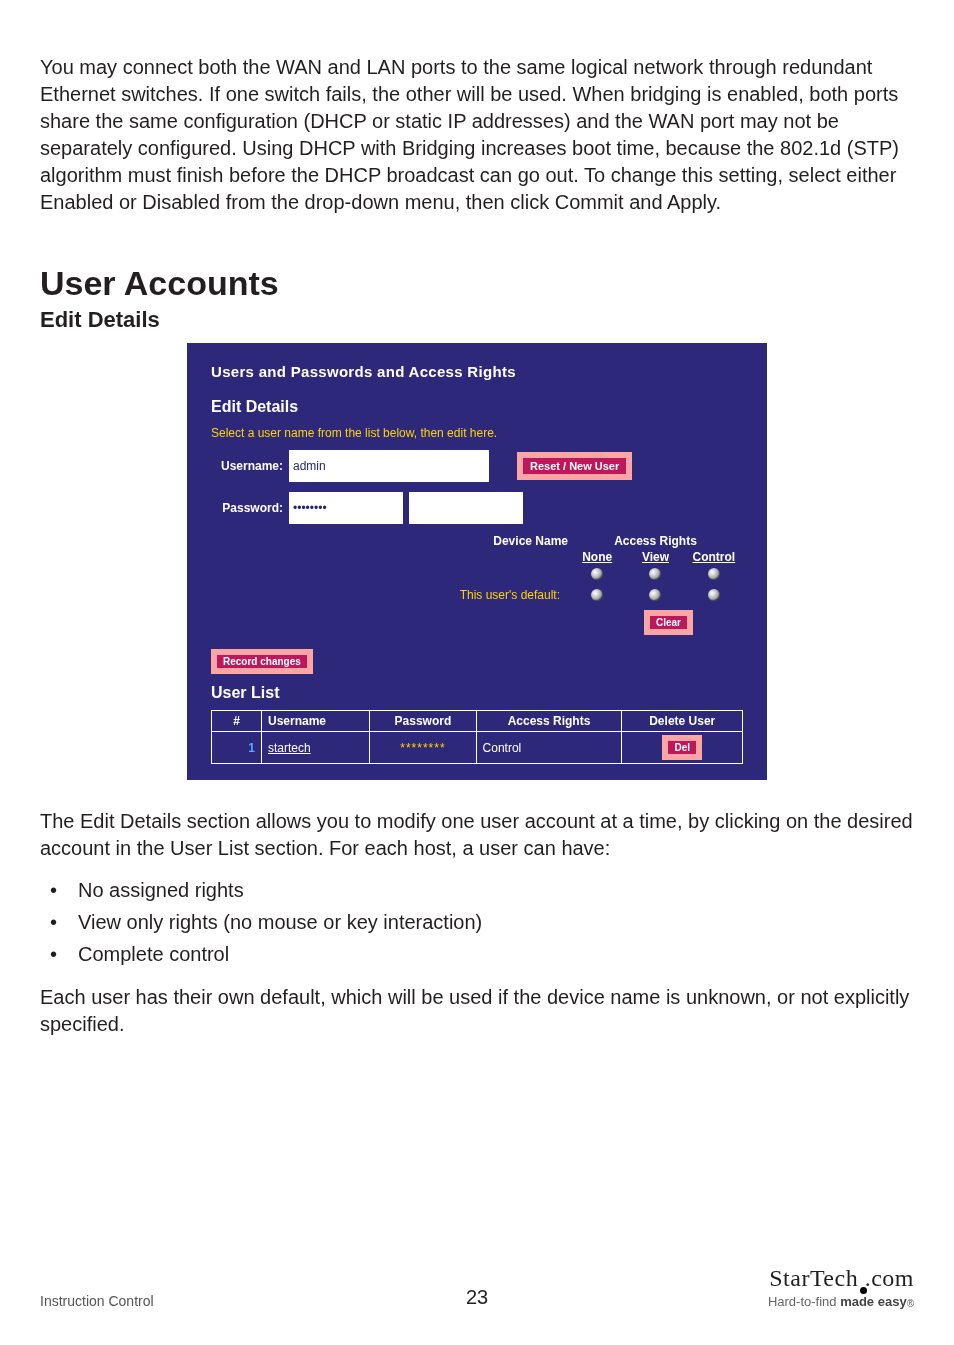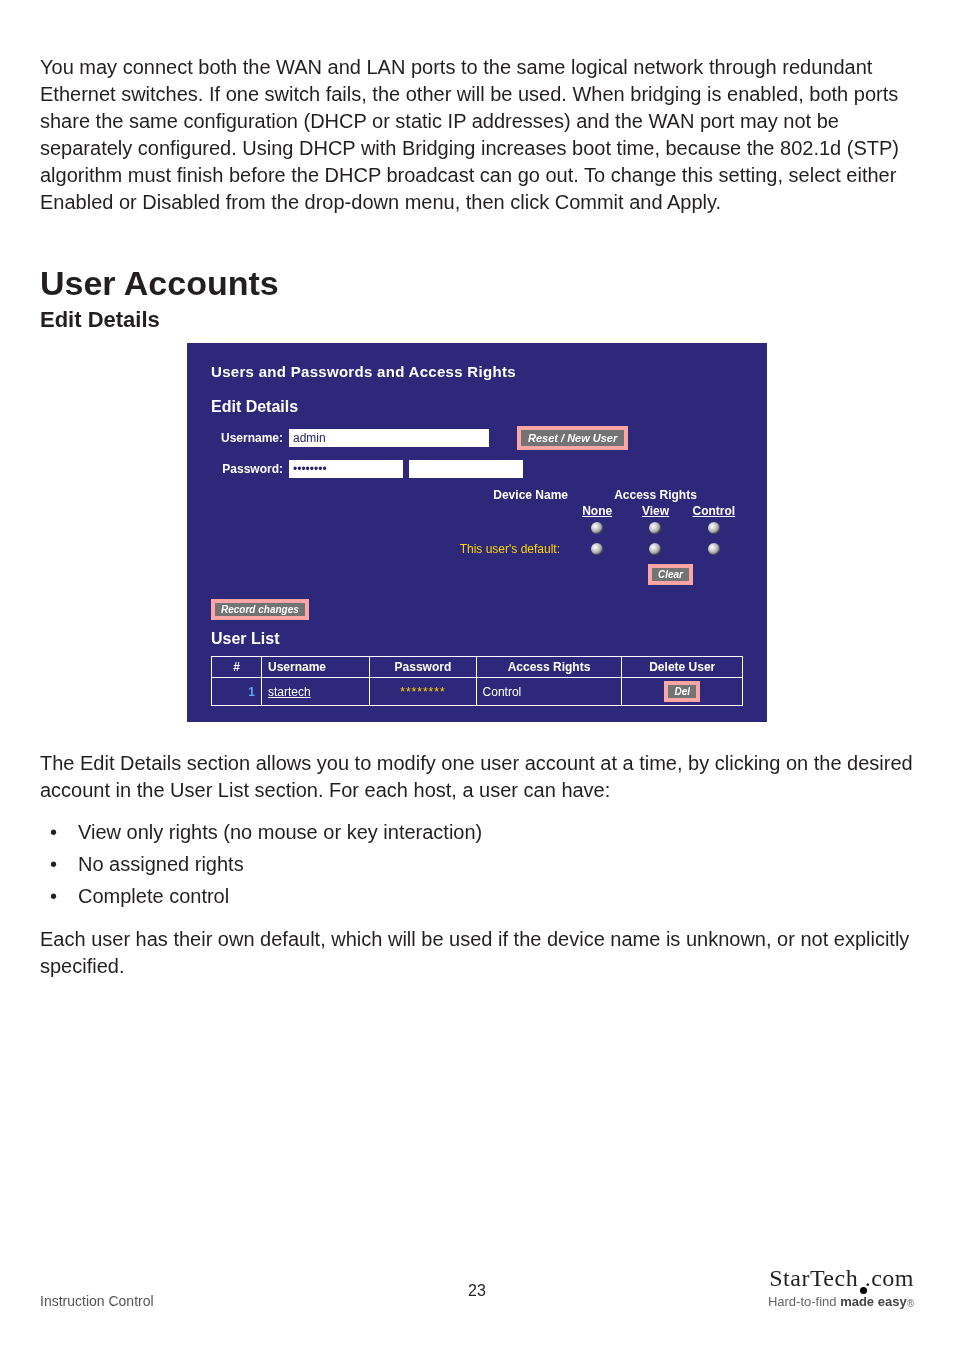--- a/index.html
+++ b/index.html
@@ -8,25 +8,25 @@
   .para { font-size: 20px; line-height: 1.35; margin-bottom: 48px; }
   .h1 { font-size: 34px; font-weight: 600; margin-bottom: 4px; }
   .h2 { font-size: 22px; font-weight: 700; margin-bottom: 10px; }
   .panel-wrap { display: flex; justify-content: center; margin-bottom: 28px; }
   .panel { width: 580px; background: #2d2879; color: #fff; padding: 20px 24px 16px 24px; font-family: Verdana, Arial, sans-serif; }
   .panel-title { font-size: 15px; font-weight: 800; margin-bottom: 18px; letter-spacing: .3px; }
   .panel-sub { font-size: 16px; font-weight: 800; margin-bottom: 10px; }
   .instr { color: #ffd400; font-size: 12px; margin-bottom: 10px; }
   .row { display: flex; align-items: center; margin-bottom: 10px; font-size: 12px; font-weight: 700; }
   .row label { min-width: 78px; text-align: right; padding-right: 6px; }
-  .txtin { background: #fff; color: #25246e; font-size: 12px; border: none; height: 18px; padding: 0 4px; }
+  .txtin { background: #fff; color: #25246e; font-size: 12px; border: none; height: 32px; padding: 0 4px; }
   .txtin.un { width: 200px; }
   .txtin.pw1 { width: 114px; letter-spacing: 0; font-family: Verdana, Arial, sans-serif; }
   .txtin.pw2 { width: 114px; }
-  .btn { display: inline-block; background: #737373; border: 4px solid #fca5a5; color: #fff; font-size: 11px; font-weight: 700; padding: 2px 7px; cursor: pointer; font-style: italic; }
+  .btn { display: inline-block; background: #be185d; border: 6px solid #fca5a5; color: #fff; font-size: 11px; font-weight: 700; padding: 2px 7px; cursor: pointer; }
   .btn.small { font-size: 10px; padding: 1px 6px; }
   .pwgap { margin-left: 6px; }
   .rights-wrap { margin-top: 8px; margin-bottom: 14px; }
   .rights-head { display: flex; font-size: 12px; font-weight: 700; }
   .col-dev { flex: 1; text-align: right; }
   .col-rights { width: 175px; }
   .col-rights .ar { text-align: center; margin-bottom: 2px; }
   .col-rights .opts { display: flex; justify-content: space-between; }
   .col-rights .opts span { flex:1; text-align:center; text-decoration: underline; }
   .rights-row { display: flex; align-items: center; font-size: 12px; padding: 4px 0; }
@@ -41,21 +41,21 @@
   table.userlist td.unum { color:#5aaaff; text-align:right; width:50px; }
   table.userlist td.uname { text-align:left; text-decoration: underline; font-weight:400; }
   table.userlist td.upw { color:#ffd400; font-weight:400; letter-spacing:1px; }
   table.userlist td.urights { text-align:left; font-weight:400; }
   .after-para { font-size: 20px; line-height: 1.35; margin-bottom: 12px; }
   ul.bullets { list-style: none; padding-left: 10px; margin-bottom: 14px; }
   ul.bullets li { font-size: 20px; line-height: 1.6; display:flex; }
   ul.bullets li::before { content: "•"; display:inline-block; width: 28px; color:#231f20; }
   .footer { position: absolute; left: 40px; right: 40px; bottom: 36px; display:flex; align-items:flex-end; justify-content:space-between; }
   .footer .im { font-size: 14px; color:#555; }
-  .footer .pgnum { position:absolute; left:50%; transform:translateX(-50%); bottom:9px; font-size:16px; }
+  .footer .pgnum { position:absolute; left:50%; transform:translateX(-50%); bottom:0; font-size:20px; }
   .logo { text-align:right; }
   .logo .brand { font-size: 24px; font-weight:400; letter-spacing:.5px; font-family: Liberation Serif, serif; }
   .logo .brand .dotwrap { position:relative; display:inline-block; }
   .logo .brand .dotwrap::after { content:""; position:absolute; width:7px; height:7px; background:#000; border-radius:50%; bottom:-2px; left:2px; }
   .logo .reg { font-size:10px; vertical-align: top; position:relative; top:4px; }
   .logo .tag { font-size:13px; color:#666; margin-top:2px; }
   .logo .tag .b1 { font-weight:700; color:#444; }
 </style>
 </head>
 <body>
@@ -64,20 +64,21 @@
 
   <p class="para">You may connect both the WAN and LAN ports to the same logical network through redundant Ethernet switches. If one switch fails, the other will be used. When bridging is enabled, both ports share the same configuration (DHCP or static IP addresses) and the WAN port may not be separately configured. Using DHCP with Bridging increases boot time, because the 802.1d (STP) algorithm must finish before the DHCP broadcast can go out. To change this setting, select either Enabled or Disabled from the drop-down menu, then click Commit and Apply.</p>
 
   <div class="h1">User Accounts</div>
   <div class="h2">Edit Details</div>
 
   <div class="panel-wrap">
     <div class="panel">
       <div class="panel-title">Users and Passwords and Access Rights</div>
       <div class="panel-sub">Edit Details</div>
+      <div class="instr">Select a user name from the list below, then edit here.</div>
 
       <div class="row">
         <label>Username:</label>
         <input class="txtin un" value="admin" style="">
         <span style="width:28px;"></span>
         <span class="btn">Reset / New User</span>
       </div>
 
       <div class="row">
         <label>Password:</label>
@@ -147,24 +148,24 @@
           </tr>
         </tbody>
       </table>
     </div>
   </div>
 
   <p class="after-para">The Edit Details section allows you to modify one user account at a time, by clicking on the desired account in the User List section.  For each host, a user can have:</p>
 
   <ul class="bullets">
     <li>
-        <span>View only rights (no mouse or key interaction)</span>
+        <span>No assigned rights</span>
       </li>
     <li>
-        <span>No assigned rights</span>
+        <span>View only rights (no mouse or key interaction)</span>
       </li>
     <li>
         <span>Complete control</span>
       </li>
   </ul>
 
   <p class="after-para">Each user has their own default, which will be used if the device name is unknown, or not explicitly specified.</p>
 
   <div class="footer">
     <div class="im">Instruction Control</div>

